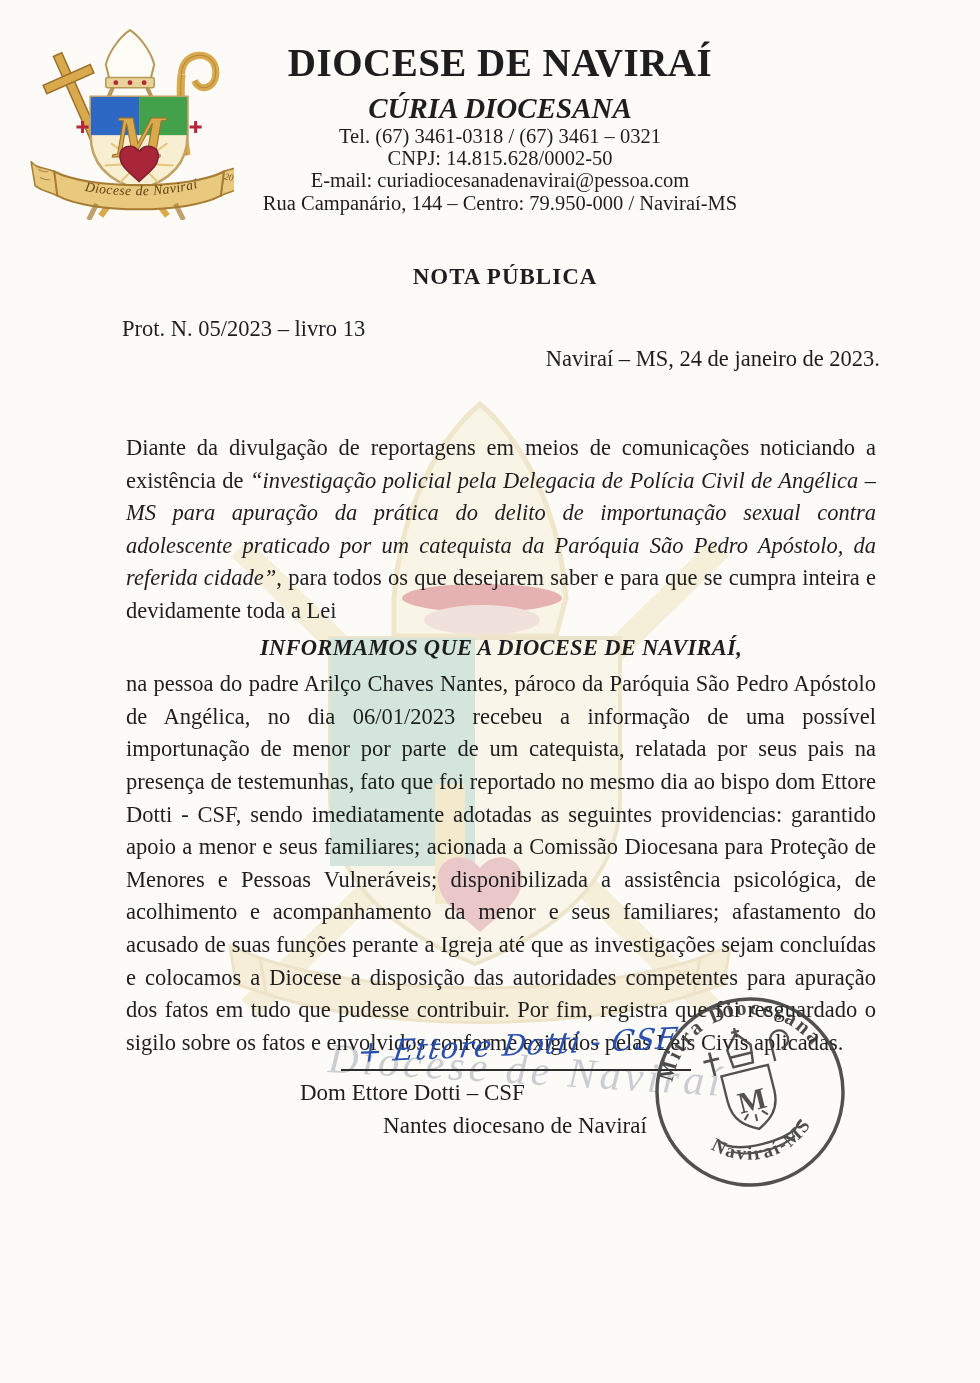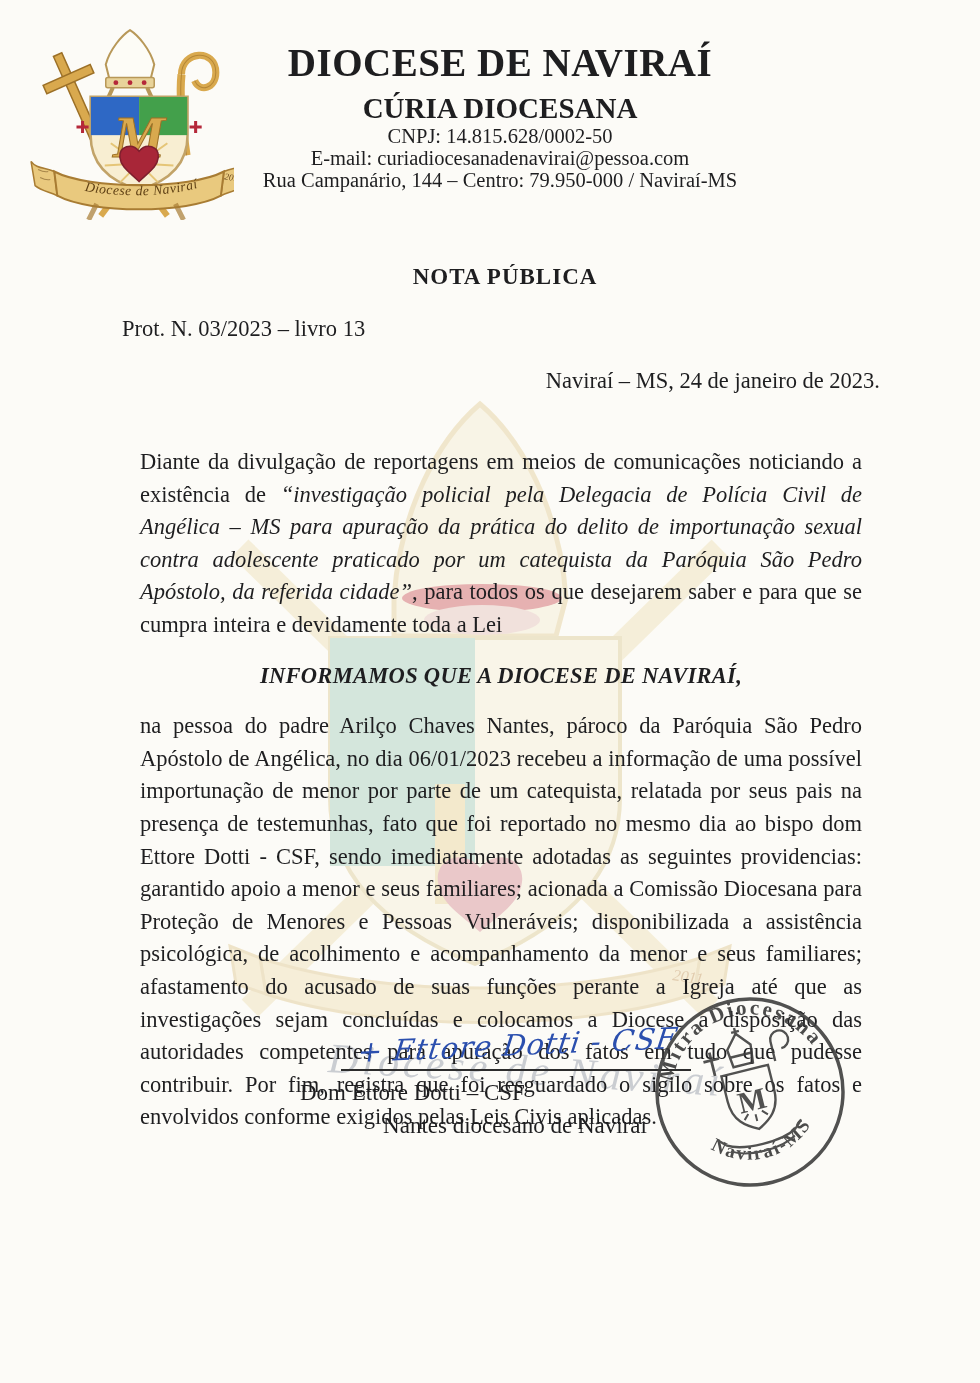--- a/index.html
+++ b/index.html
@@ -10,30 +10,30 @@
     margin:0 auto;
     background:#fcfbf7;
     overflow:hidden;
     font-family:"Liberation Serif", serif;
     color:#1e1e20;
   }
   
   .logo{position:absolute;left:26px;top:22px;width:208px;height:198px;z-index:3;}
   .header-text{position:absolute;left:130px;top:40px;width:740px;text-align:center;z-index:3;}
   .h-title{font-size:39px;font-weight:bold;letter-spacing:.5px;line-height:46px;}
-  .h-sub{font-size:29px;font-weight:bold;margin-top:5px;line-height:34px;}
+  .h-sub{font-size:29px;font-weight:bold;margin-top:5px;line-height:34px;font-style:italic;}
   .h-line{font-size:20.5px;line-height:22.2px;}
   
   .doc-heading{position:absolute;left:30px;top:264px;width:950px;text-align:center;
     font-size:23px;font-weight:bold;letter-spacing:1px;z-index:3;}
   .protocol{position:absolute;left:122px;top:316px;font-size:22.5px;z-index:3;}
-  .dateline{position:absolute;right:100px;top:368px;font-size:22.5px;z-index:3;}
+  .dateline{position:absolute;right:100px;top:346px;font-size:22.5px;z-index:3;}
   .body-text{position:absolute;left:122px;top:428px;width:758px;
     font-size:22.5px;line-height:32.6px;text-align:justify;z-index:3;}
-  .body-text p{margin:18px;}
+  .body-text p{margin:4px;}
   .announce{text-align:center;font-weight:bold;letter-spacing:.3px;font-style:italic;}
   .q-italic{font-style:italic;}
   .u-line{text-underline-offset:4px;}
   
   .handwriting{position:absolute;left:358px;top:1028px;z-index:5;
     font-family:"DejaVu Serif", serif;font-style:italic;
     font-size:29px;color:#2b4fae;letter-spacing:1px;white-space:nowrap;
     transform:rotate(-2.5deg) skewX(-10deg);}
   .sig-line{position:absolute;left:341px;top:1069px;width:350px;
     border-top:2px solid #2c2c2c;z-index:4;}
@@ -147,27 +147,28 @@
       </text>
       <text font-size="13.5" font-style="italic" fill="#5f4014" letter-spacing=".5">
         <textPath href="#bannerPath" startOffset="50%" text-anchor="middle">Diocese de Naviraí</textPath>
       </text>
     </g>
   </svg>
 
   <div class="header-text">
     <div class="h-title">DIOCESE DE NAVIRAÍ</div>
     <div class="h-sub">CÚRIA DIOCESANA</div>
+    <div class="h-line">Tel. (67) 3461-0318 / (67) 3461 – 0321</div>
     <div class="h-line">CNPJ: 14.815.628/0002-50</div>
     <div class="h-line">E-mail: curiadiocesanadenavirai@pessoa.com</div>
     <div class="h-line">Rua Campanário, 144 – Centro: 79.950-000 / Naviraí-MS</div>
   </div>
 
   <div class="doc-heading">NOTA PÚBLICA</div>
-  <div class="protocol">Prot. N. 03/2023 – livro 13</div>
+  <div class="protocol">Prot. N. 05/2023 – livro 13</div>
   <div class="dateline">Naviraí – MS, 24 de janeiro de 2023.</div>
 
   <div class="body-text">
     <p><span>Diante da divulgação de reportagens em meios de comunicações noticiando a existência de </span><span class="q-italic">“investigação policial pela Delegacia de Polícia Civil de Angélica – MS para apuração da prática do delito de importunação sexual contra adolescente praticado por um catequista da Paróquia São Pedro Apóstolo, da referida cidade”</span><span>, para todos os que desejarem saber e para que se cumpra inteira e devidamente toda a Lei</span></p>
     <p class="announce">INFORMAMOS QUE A DIOCESE DE NAVIRAÍ,</p>
     <p><span>na pessoa do padre Arilço Chaves Nantes, pároco da Paróquia São Pedro Apóstolo de Angélica, no dia 06/01/2023 recebeu a informação de uma possível importunação de menor por parte de um catequista, relatada por seus pais na presença de testemunhas, fato que foi reportado no mesmo dia ao bispo dom Ettore Dotti - CSF, </span><span class="u-line">sendo imediatamente adotadas as seguintes providencias</span><span>: garantido apoio a menor e seus familiares; acionada a Comissão Diocesana para Proteção de Menores e Pessoas Vulneráveis; disponibilizada a assistência psicológica, de acolhimento e acompanhamento da menor e seus familiares; afastamento do acusado de suas funções perante a Igreja até que as investigações sejam concluídas e colocamos a Diocese a disposição das autoridades competentes para apuração dos fatos em tudo que pudesse contribuir.  Por fim, registra que foi resguardado o sigilo sobre os fatos e envolvidos conforme exigidos pelas Leis Civis aplicadas.</span></p>
   </div>
 
   <div class="handwriting">+ Ettore Dotti - CSF</div>
   <div class="sig-line"></div>

